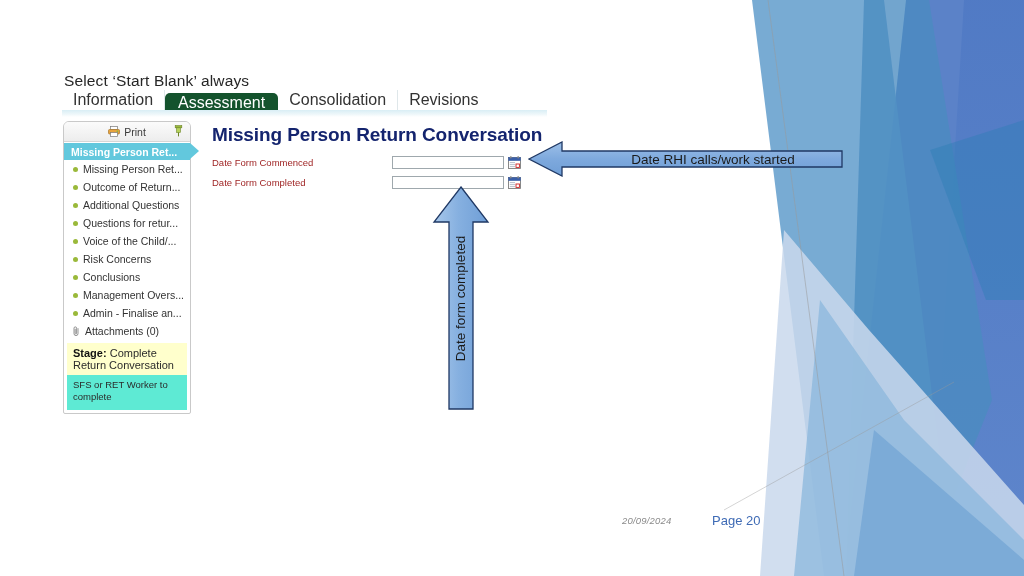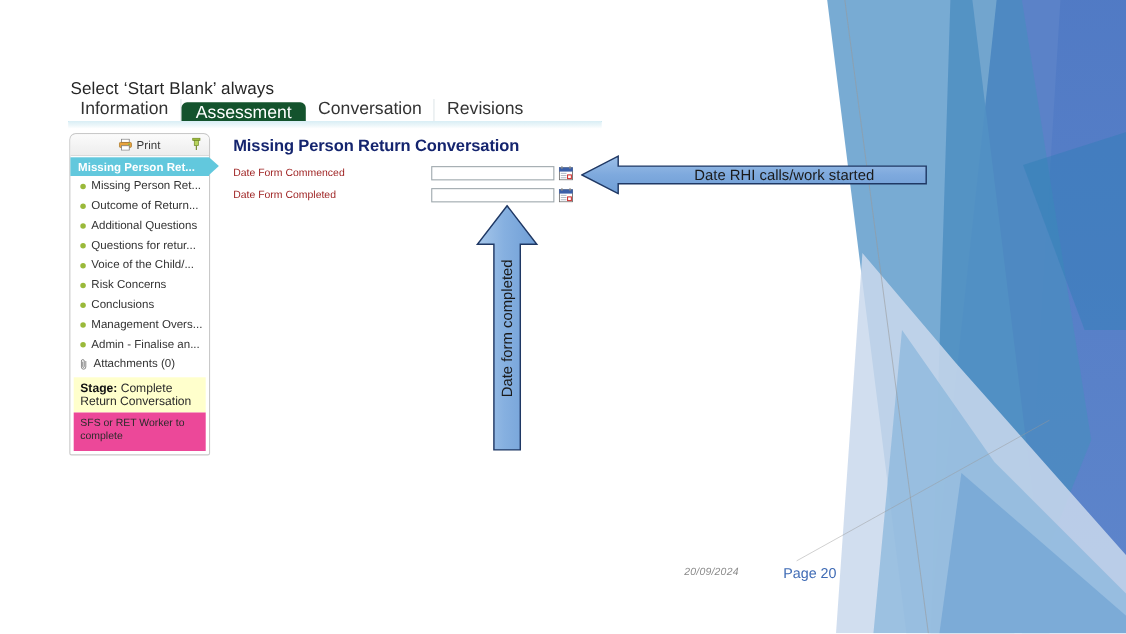--- a/index.html
+++ b/index.html
@@ -156,35 +156,35 @@
     margin: 3px 3px 0 3px;
     background: #ffffcc;
     padding: 4px 5px 4px 6px;
     font-size: 11px;
     color: #2b2b2b;
     line-height: 12px;
   }
   .sb-stage b { color: #111111; }
   .sb-note {
     margin: 0 3px;
-    background: #ec4899;
+    background: #5eead4;
     padding: 4px 5px 7px 6px;
     font-size: 9.5px;
     color: #2b2b2b;
     line-height: 12px;
   }
 
   
   .form-area {
     position: absolute;
     left: 150px; top: 36px;
     width: 330px;
   }
   .form-title {
-    font-size: 15px;
+    font-size: 19px;
     font-weight: bold;
     color: #14246e;
     letter-spacing: -0.1px;
     white-space: nowrap;
     margin-bottom: 10px;
   }
   .form-row {
     display: flex;
     align-items: center;
     margin-bottom: 7px;
@@ -287,21 +287,21 @@
     <line x1="0" y1="510" x2="230" y2="382" stroke="#9a9a9a" stroke-width="0.7" opacity="0.6"></line>
   </svg>
 
   <div id="slide-title">Select ‘Start Blank’ always</div>
 
   <div id="app-shot">
 
     <div class="tabbar">
       <div class="tab">Information</div>
       <div class="tab active">Assessment</div>
-      <div class="tab">Conversation</div>
+      <div class="tab">Consolidation</div>
       <div class="tab plain-end">Revisions</div>
     </div>
     <div class="tabstrip-fill"></div>
 
     <div class="sidebar">
 
       <div class="sb-toolbar">
         <div class="sb-print">
           <svg width="12" height="11" viewBox="0 0 12 11">
             <rect x="2.5" y="0.5" width="7" height="3" fill="#fff" stroke="#7a7a7a" stroke-width="0.7"></rect>

